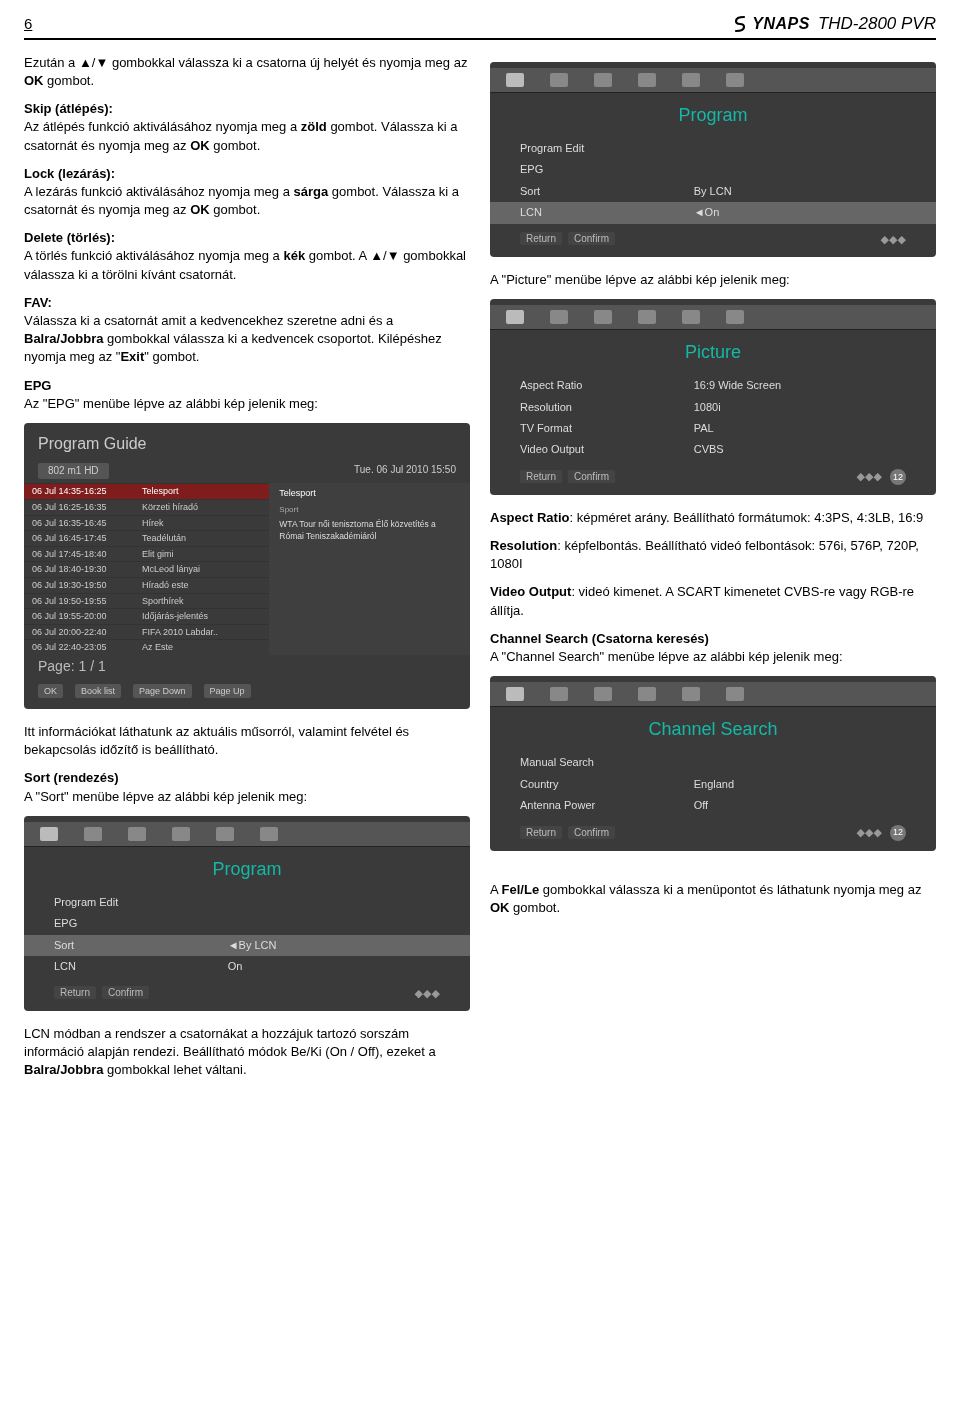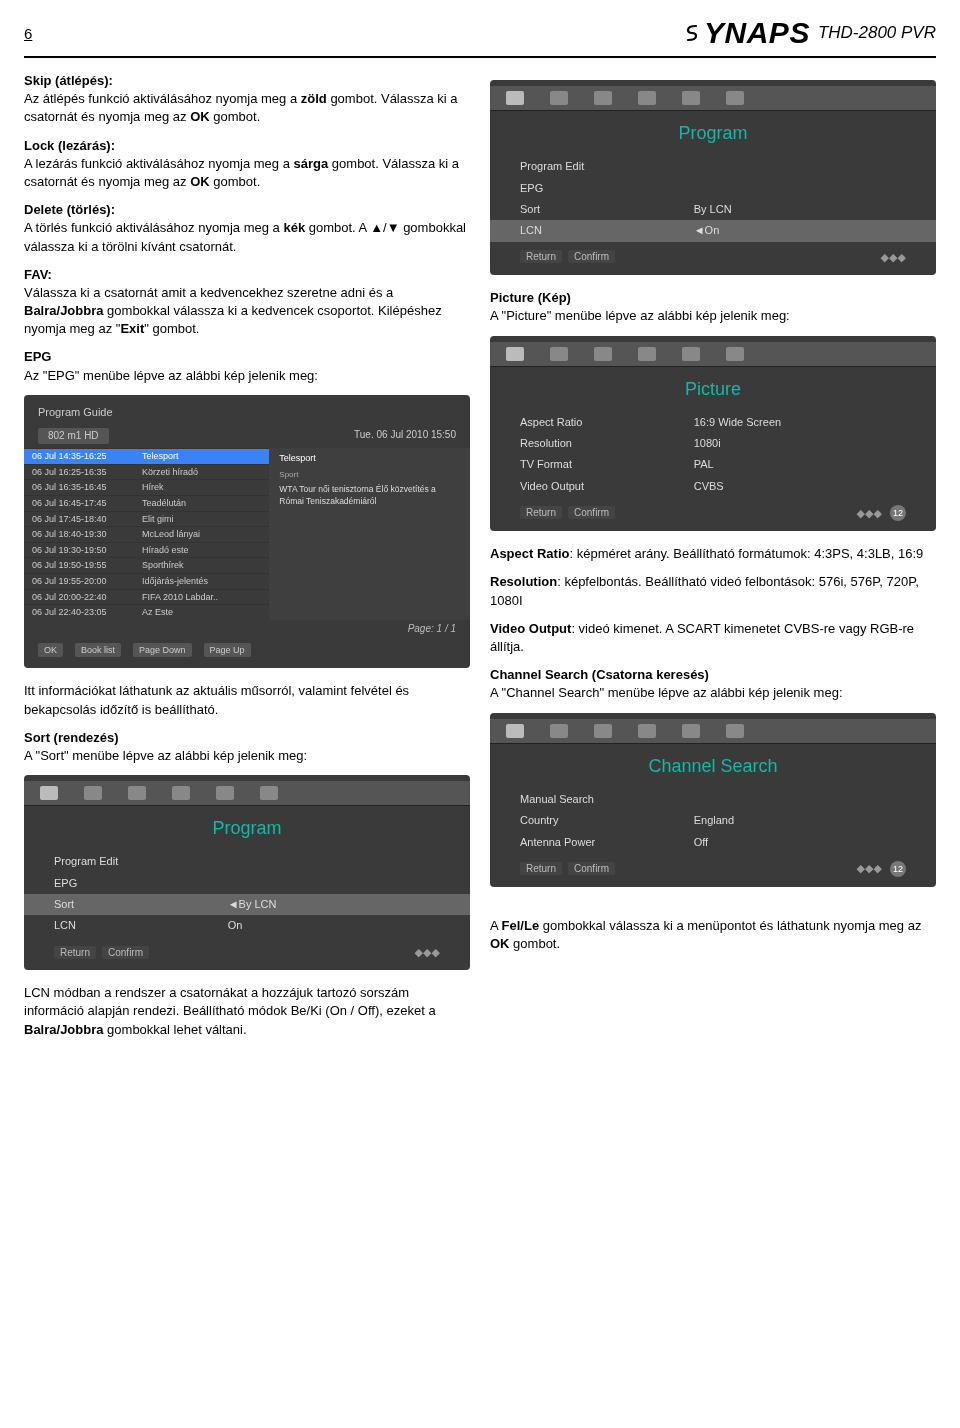--- a/index.html
+++ b/index.html
@@ -1,20 +1,20 @@
 <!DOCTYPE html>
 <html><head>
 <meta charset="utf-8">
 <style>
   * { margin: 0; padding: 0; box-sizing: border-box; }
   body { font-family: Arial, Helvetica, sans-serif; font-size: 13px; line-height: 1.4; background: #fff; width: 960px; padding: 12px 24px; }
   .header { display: flex; justify-content: space-between; align-items: center; border-bottom: 2px solid #000; padding-bottom: 2px; margin-bottom: 14px; }
   .page-num { font-size: 15px; text-decoration: underline; }
   .brand { display: flex; align-items: center; font-style: italic; font-size: 17px; }
-  .brand-logo { display: flex; align-items: center; font-weight: bold; font-size: 30px; letter-spacing: 0.5px; margin-right: 8px; }
+  .brand-logo { display: flex; align-items: center; font-weight: bold; font-size: 16px; letter-spacing: 0.5px; margin-right: 8px; }
   .brand-logo svg { margin-right: 2px; }
   .columns { display: flex; gap: 20px; }
   .col { flex: 1; }
   .para { margin-bottom: 10px; }
   .b { font-weight: bold; }
   .screenshot { background: #4a4a4a; border-radius: 4px; margin: 8px 0 14px 0; overflow: hidden; color: #ccc; font-size: 10px; }
   .shot-inner { background: #3a3a3a; padding: 6px 0; }
   .menu-bar { background: #555; display: flex; gap: 26px; padding: 5px 16px; border-bottom: 1px solid #222; }
   .menu-bar span { width: 18px; height: 14px; background: #888; border-radius: 2px; display: inline-block; }
   .menu-bar span:first-child { background: #bbb; }
@@ -22,31 +22,31 @@
   .panel-row { display: flex; padding: 3px 30px; font-size: 11px; color: #ddd; align-items: center; }
   .panel-row .k { flex: 0 0 45%; }
   .panel-row .v { flex: 1; }
   .panel-row.highlight { background: #666; }
   .panel-footer { display: flex; justify-content: space-between; padding: 8px 30px 4px; font-size: 10px; color: #bbb; align-items: center; }
   .panel-footer .btn { background: #444; padding: 1px 6px; border-radius: 2px; margin-right: 6px; }
   .panel-footer .diamonds { font-size: 11px; color: #999; }
   .badge { background:#777; border-radius:50%; width:16px; height:16px; display:flex; align-items:center; justify-content:center; font-size:9px; color:#fff; }
   .epg-table { font-size: 9px; }
   .epg-header { display: flex; justify-content: space-between; padding: 4px 14px; background: #3a3a3a; color:#ccc; }
-  .epg-header .t { font-size: 11px; }
+  .epg-header .t { font-size: 16px; }
   .epg-header .ch { background:#555; padding:1px 10px; border-radius:2px; }
   .epg-body { display: flex; }
   .epg-left { flex: 0 0 55%; }
   .epg-right { flex: 1; padding: 4px 10px; background:#3f3f3f; }
   .epg-row { display:flex; padding: 1px 8px; border-top: 1px solid #333; }
-  .epg-row.hl { background: #3b82f6; color:#fff; }
+  .epg-row.hl { background: #7f1d1d; color:#fff; }
   .epg-row .time { flex: 0 0 48%; }
   .epg-footer { display:flex; gap:12px; padding:5px 14px; background:#3a3a3a; font-size:9px; }
   .epg-footer span { background:#555; padding:1px 6px; border-radius:2px; }
-  .right-page { text-align:right; font-size:10px; color:#bbb; padding:2px 14px;font-style:italic; }
+  .right-page { font-size:14px; color:#bbb; padding:2px 14px; }
   .footnote { margin-top: 30px; }
 </style>
 </head>
 <body>
 
 <div class="header">
   <div class="page-num">6</div>
   <div class="brand">
     <span class="brand-logo">
       <svg width="20" height="20" viewBox="0 0 20 20">
@@ -54,20 +54,23 @@
         </svg>
       <span>YNAPS</span>
     </span>
     <span>THD-2800 PVR</span>
   </div>
 </div>
 
 <div class="columns">
 
   <div class="col">
+    <p class="para">
+      <span>Ezután a </span><span>▲/▼</span><span> gombokkal válassza ki a csatorna új helyét és nyomja meg az </span><span class="b">OK</span><span> gombot.</span>
+    </p>
 
     <p class="para">
       <span class="b">Skip (átlépés):</span><br>
       <span>Az átlépés funkció aktiválásához nyomja meg a </span><span class="b">zöld</span><span> gombot. Válassza ki a csatornát és nyomja meg az </span><span class="b">OK</span><span> gombot.</span>
     </p>
 
     <p class="para">
       <span class="b">Lock (lezárás):</span><br>
       <span>A lezárás funkció aktiválásához nyomja meg a </span><span class="b">sárga</span><span> gombot. Válassza ki a csatornát és nyomja meg az </span><span class="b">OK</span><span> gombot.</span>
     </p>
@@ -231,21 +234,20 @@
             <span class="k">LCN</span>
             <span class="v">◄On</span>
           </div>
         <div class="panel-footer">
           <div><span class="btn">Return</span><span class="btn">Confirm</span></div>
           <div class="diamonds">◆◆◆</div>
         </div>
       </div>
     </div>
 
-    <p><span class="b">Picture (Kép)</span></p>
     <p class="para">A "Picture" menübe lépve az alábbi kép jelenik meg:</p>
 
     <div class="screenshot">
       <div class="shot-inner">
         <div class="menu-bar">
             <span></span>
             <span></span>
             <span></span>
             <span></span>
             <span></span>

